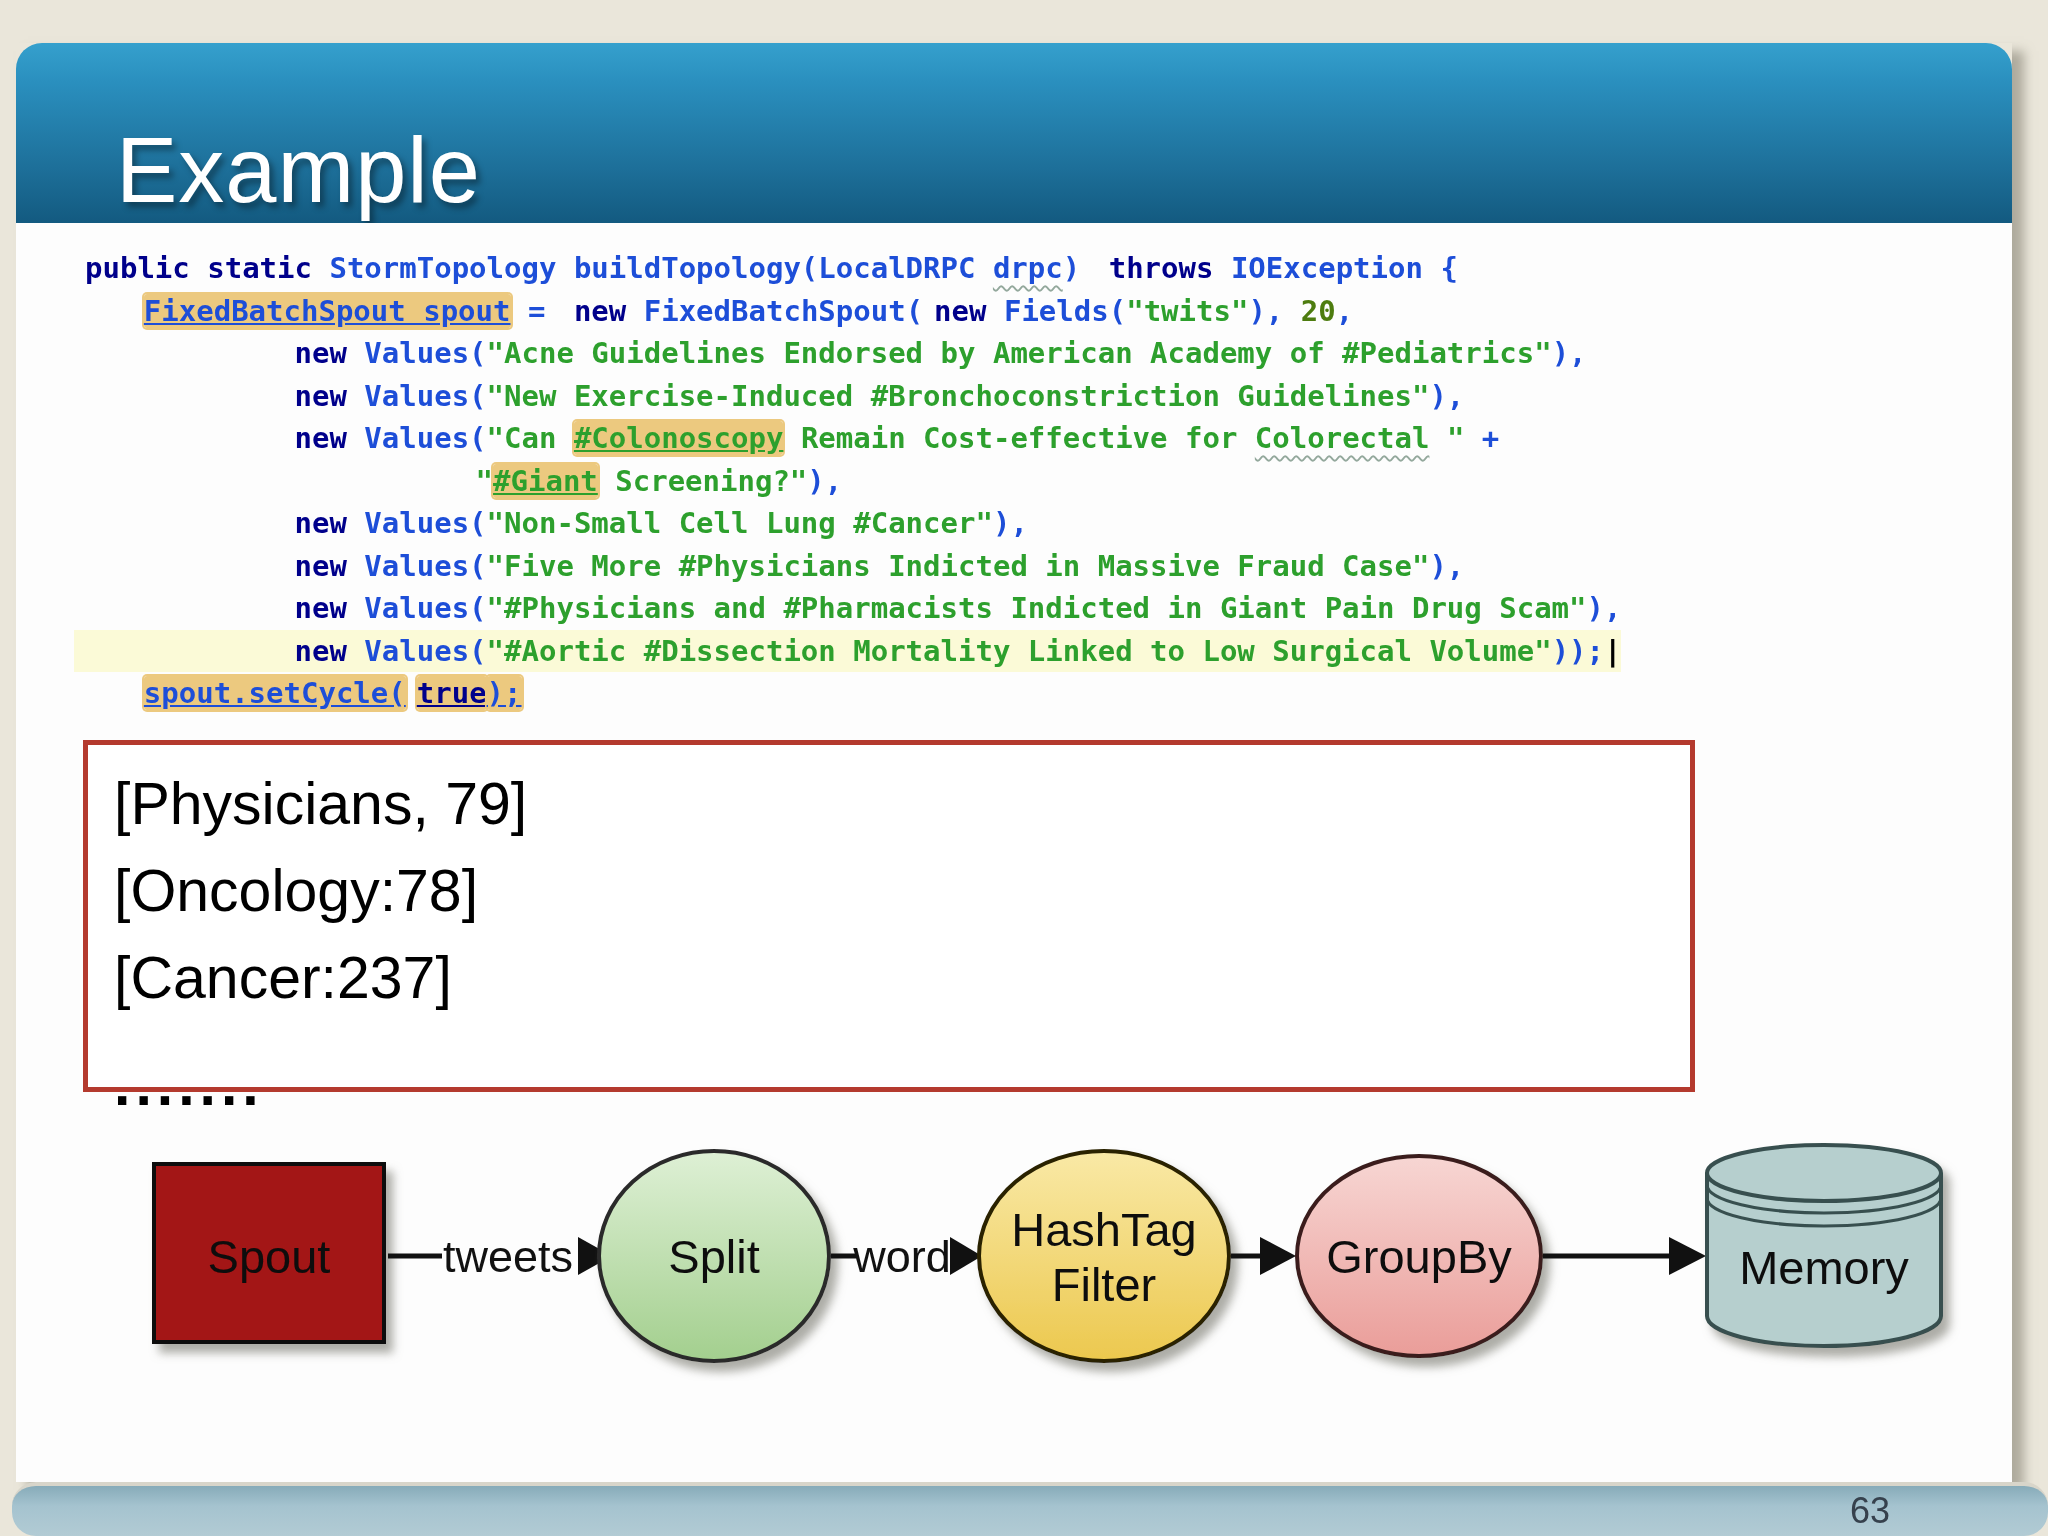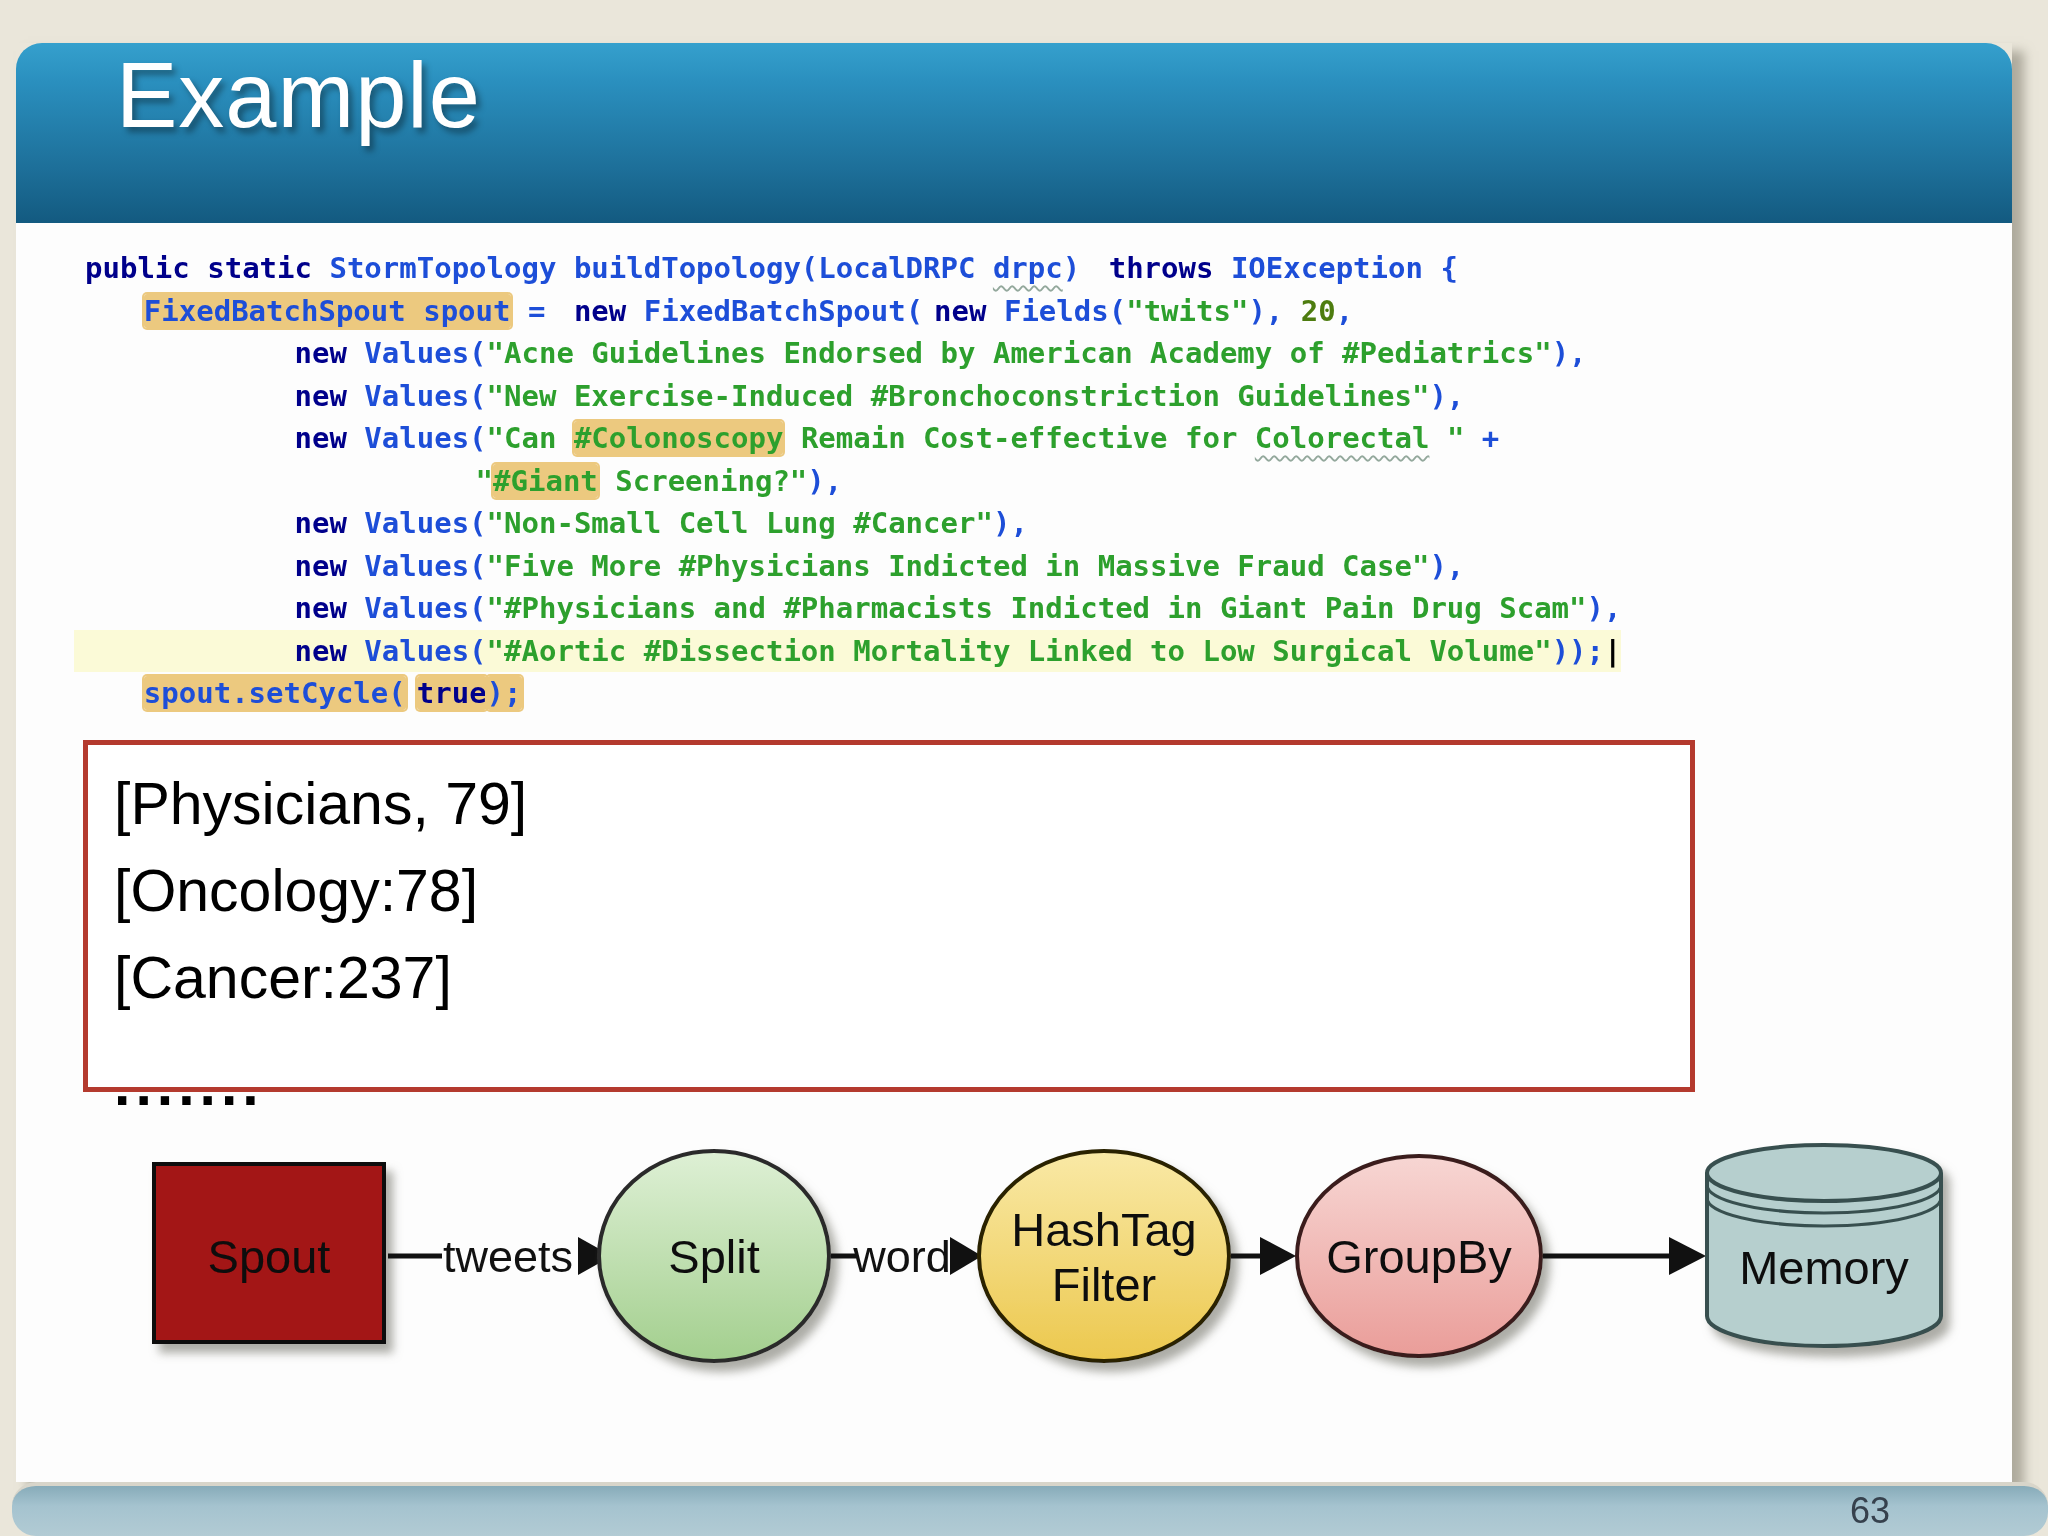--- a/index.html
+++ b/index.html
@@ -9,21 +9,21 @@
     font-family:"Liberation Sans",sans-serif;
   }
   .slide{
     position:absolute;left:16px;top:43px;width:1996px;height:1439px;
     box-shadow:12px 8px 10px rgba(125,122,108,0.55);
   }
   .slide-header{
     height:180px;
     border-radius:26px 26px 0 0;
     background:linear-gradient(180deg,#35a0cd 0%,#2a8fbe 22%,#1d6f99 70%,#135a80 100%);
-    display:flex;align-items:flex-start;
+    display:flex;align-items:flex-end;
     padding-left:100px;box-sizing:border-box;
   }
   .slide-title{
     color:#ffffff;font-size:92px;letter-spacing:1px;
     text-shadow:4px 5px 6px rgba(0,0,0,0.38);
   }
   .slide-body{
     position:relative;height:1259px;background:#fdfdfd;
   }
   
@@ -31,21 +31,21 @@
     position:absolute;left:58px;top:24px;
     font-family:"DejaVu Sans Mono","Liberation Mono",monospace;
     font-size:29px;line-height:42.5px;font-weight:bold;
     color:#1f1f1f;
   }
   .code-line{white-space:pre;}
   .kw{color:#00008b;margin-left:11px;}
   .pl{color:#1d4ed8;}
   .str{color:#2da02d;}
   .num{color:#4d7c0f;}
-  .tan{background:#ecc97f;border-radius:3px;box-shadow:0 0 0 2px #ecc97f;}
+  .tan{background:#ecc97f;border-radius:3px;box-shadow:0 0 0 2px #ecc97f;text-decoration:underline;}
   .hl-line{background:#fbfad7;}
   .sp{text-decoration:underline wavy #93a89c;text-decoration-thickness:2px;text-underline-offset:7px;}
   .cur{color:#000;}
   
   .out-box{
     position:absolute;left:67px;top:517px;width:1612px;height:352px;
     border:5px solid #b43a2e;background:#ffffff;box-sizing:border-box;
     padding-top:16px;padding-left:26px;
   }
   .out-line{font-size:59px;line-height:87px;color:#000;}

